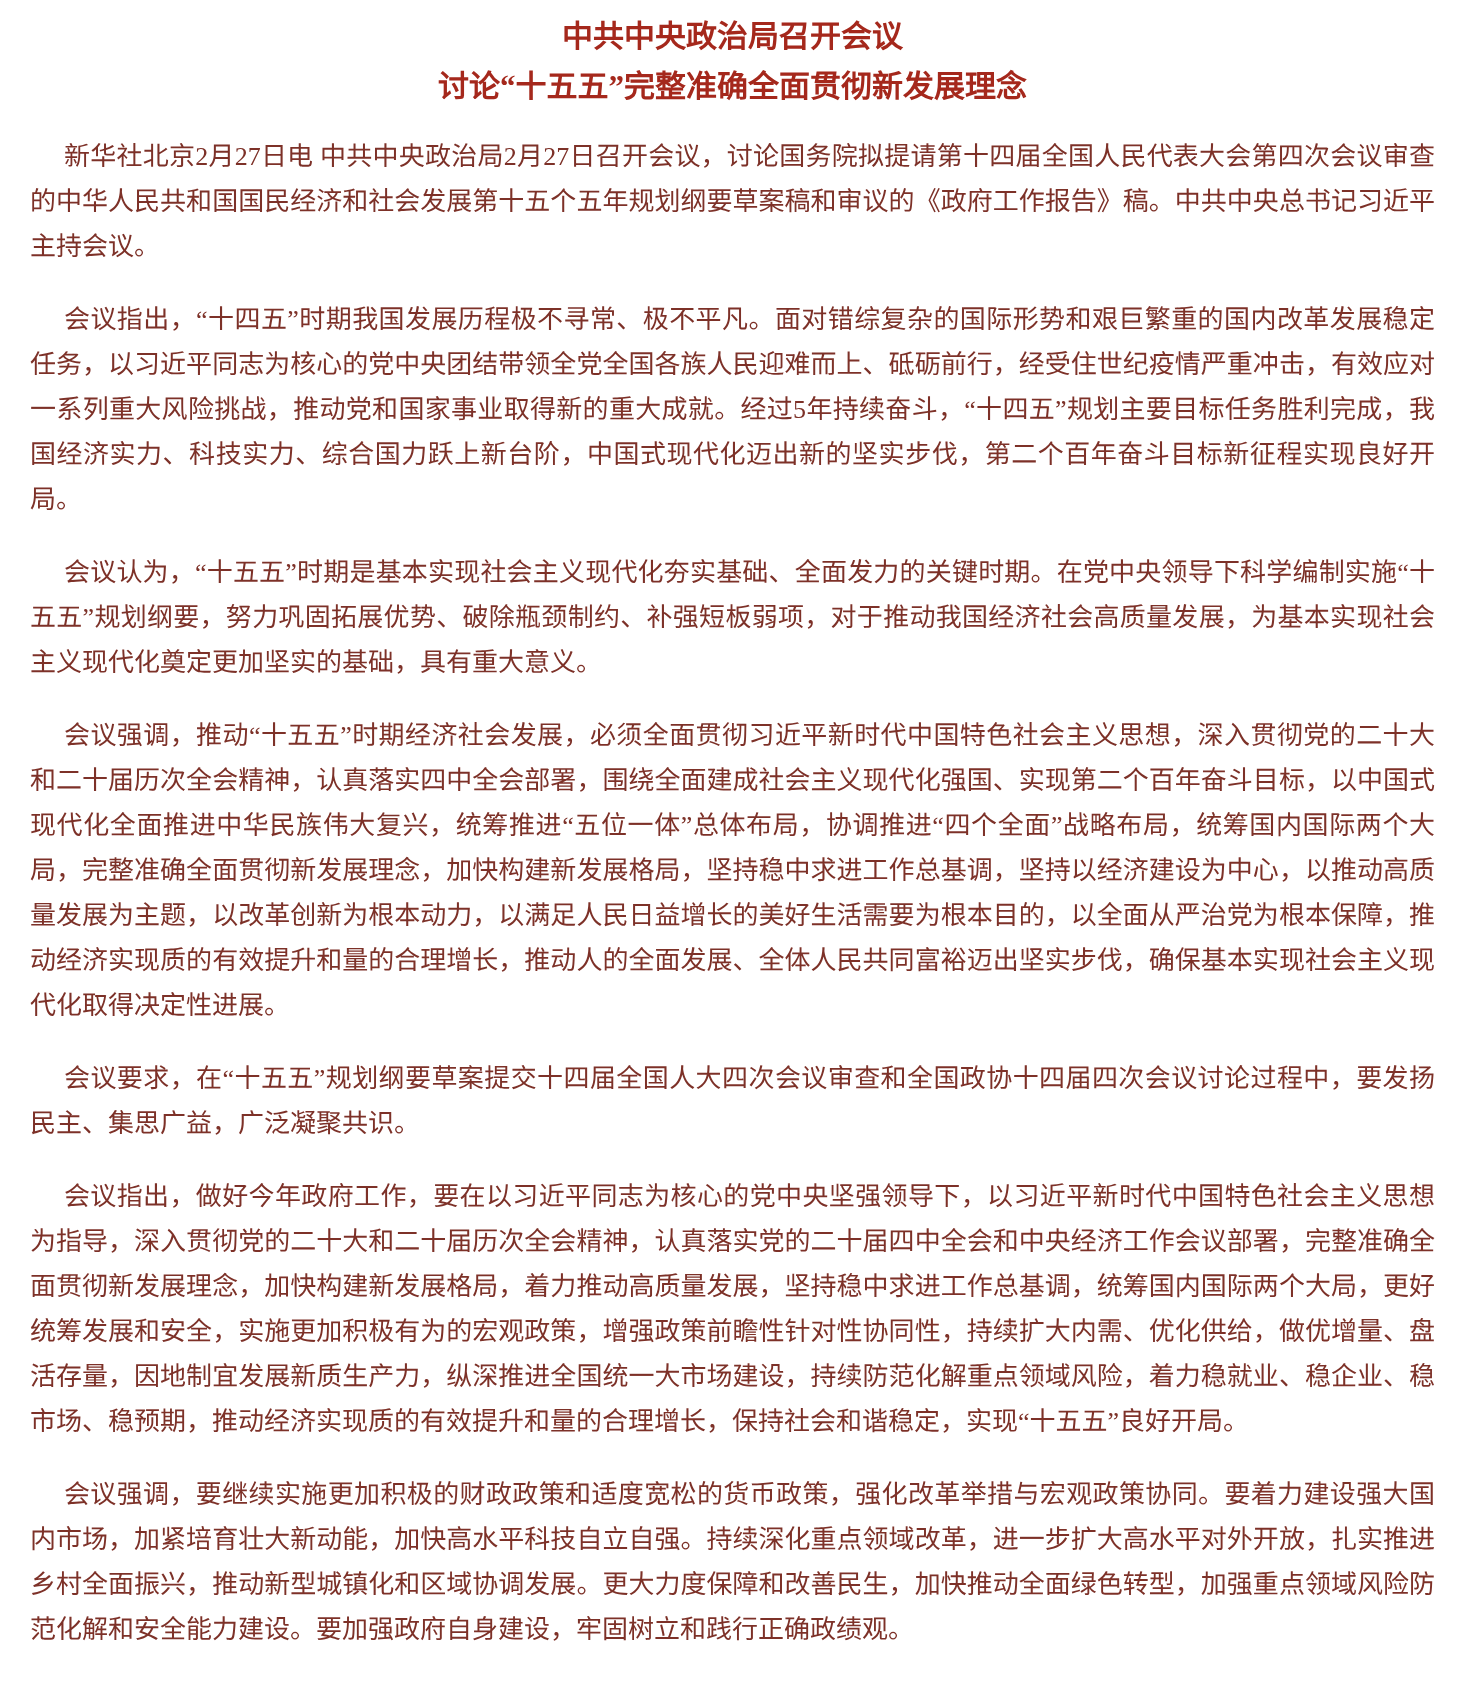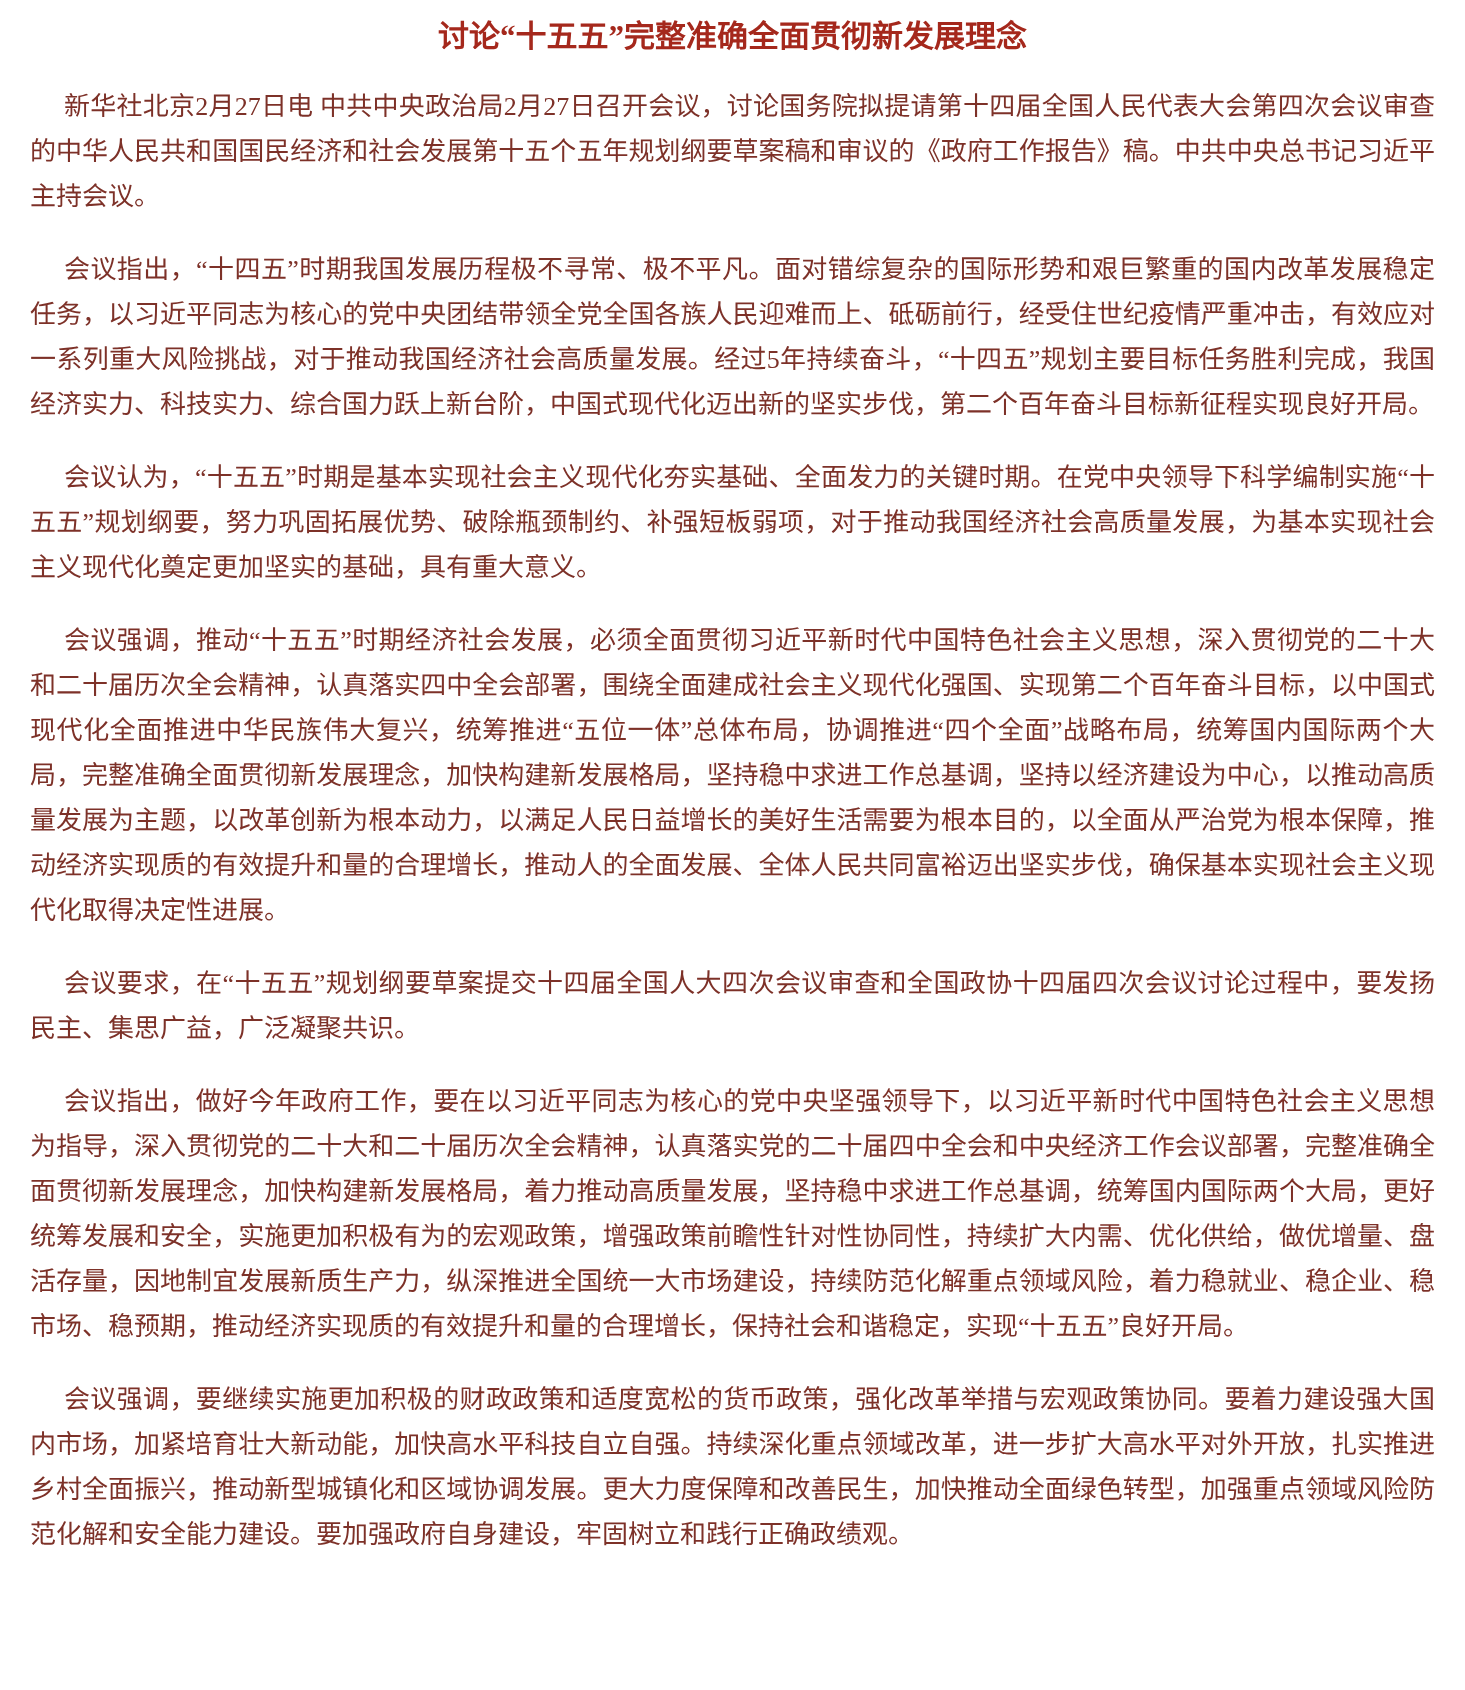--- a/index.html
+++ b/index.html
@@ -48,26 +48,27 @@
   .article-body p:first-child{
     margin-top:24px;
   }
 </style>
 </head>
 <body>
 
 <div class="page">
 
   <header class="article-title">
+    <h1 class="title-line">中共中央政治局召开会议</h1>
     <h1 class="title-line">讨论“十五五”完整准确全面贯彻新发展理念</h1>
   </header>
 
   <main class="article-body">
     <p>新华社北京2月27日电 中共中央政治局2月27日召开会议，讨论国务院拟提请第十四届全国人民代表大会第四次会议审查的中华人民共和国国民经济和社会发展第十五个五年规划纲要草案稿和审议的《政府工作报告》稿。中共中央总书记习近平主持会议。</p>
-    <p>会议指出，“十四五”时期我国发展历程极不寻常、极不平凡。面对错综复杂的国际形势和艰巨繁重的国内改革发展稳定任务，以习近平同志为核心的党中央团结带领全党全国各族人民迎难而上、砥砺前行，经受住世纪疫情严重冲击，有效应对一系列重大风险挑战，对于推动我国经济社会高质量发展。经过5年持续奋斗，“十四五”规划主要目标任务胜利完成，我国经济实力、科技实力、综合国力跃上新台阶，中国式现代化迈出新的坚实步伐，第二个百年奋斗目标新征程实现良好开局。</p>
+    <p>会议指出，“十四五”时期我国发展历程极不寻常、极不平凡。面对错综复杂的国际形势和艰巨繁重的国内改革发展稳定任务，以习近平同志为核心的党中央团结带领全党全国各族人民迎难而上、砥砺前行，经受住世纪疫情严重冲击，有效应对一系列重大风险挑战，推动党和国家事业取得新的重大成就。经过5年持续奋斗，“十四五”规划主要目标任务胜利完成，我国经济实力、科技实力、综合国力跃上新台阶，中国式现代化迈出新的坚实步伐，第二个百年奋斗目标新征程实现良好开局。</p>
     <p>会议认为，“十五五”时期是基本实现社会主义现代化夯实基础、全面发力的关键时期。在党中央领导下科学编制实施“十五五”规划纲要，努力巩固拓展优势、破除瓶颈制约、补强短板弱项，对于推动我国经济社会高质量发展，为基本实现社会主义现代化奠定更加坚实的基础，具有重大意义。</p>
     <p>会议强调，推动“十五五”时期经济社会发展，必须全面贯彻习近平新时代中国特色社会主义思想，深入贯彻党的二十大和二十届历次全会精神，认真落实四中全会部署，围绕全面建成社会主义现代化强国、实现第二个百年奋斗目标，以中国式现代化全面推进中华民族伟大复兴，统筹推进“五位一体”总体布局，协调推进“四个全面”战略布局，统筹国内国际两个大局，完整准确全面贯彻新发展理念，加快构建新发展格局，坚持稳中求进工作总基调，坚持以经济建设为中心，以推动高质量发展为主题，以改革创新为根本动力，以满足人民日益增长的美好生活需要为根本目的，以全面从严治党为根本保障，推动经济实现质的有效提升和量的合理增长，推动人的全面发展、全体人民共同富裕迈出坚实步伐，确保基本实现社会主义现代化取得决定性进展。</p>
     <p>会议要求，在“十五五”规划纲要草案提交十四届全国人大四次会议审查和全国政协十四届四次会议讨论过程中，要发扬民主、集思广益，广泛凝聚共识。</p>
     <p>会议指出，做好今年政府工作，要在以习近平同志为核心的党中央坚强领导下，以习近平新时代中国特色社会主义思想为指导，深入贯彻党的二十大和二十届历次全会精神，认真落实党的二十届四中全会和中央经济工作会议部署，完整准确全面贯彻新发展理念，加快构建新发展格局，着力推动高质量发展，坚持稳中求进工作总基调，统筹国内国际两个大局，更好统筹发展和安全，实施更加积极有为的宏观政策，增强政策前瞻性针对性协同性，持续扩大内需、优化供给，做优增量、盘活存量，因地制宜发展新质生产力，纵深推进全国统一大市场建设，持续防范化解重点领域风险，着力稳就业、稳企业、稳市场、稳预期，推动经济实现质的有效提升和量的合理增长，保持社会和谐稳定，实现“十五五”良好开局。</p>
     <p>会议强调，要继续实施更加积极的财政政策和适度宽松的货币政策，强化改革举措与宏观政策协同。要着力建设强大国内市场，加紧培育壮大新动能，加快高水平科技自立自强。持续深化重点领域改革，进一步扩大高水平对外开放，扎实推进乡村全面振兴，推动新型城镇化和区域协调发展。更大力度保障和改善民生，加快推动全面绿色转型，加强重点领域风险防范化解和安全能力建设。要加强政府自身建设，牢固树立和践行正确政绩观。</p>
 
   </main>
 
 </div>
 

